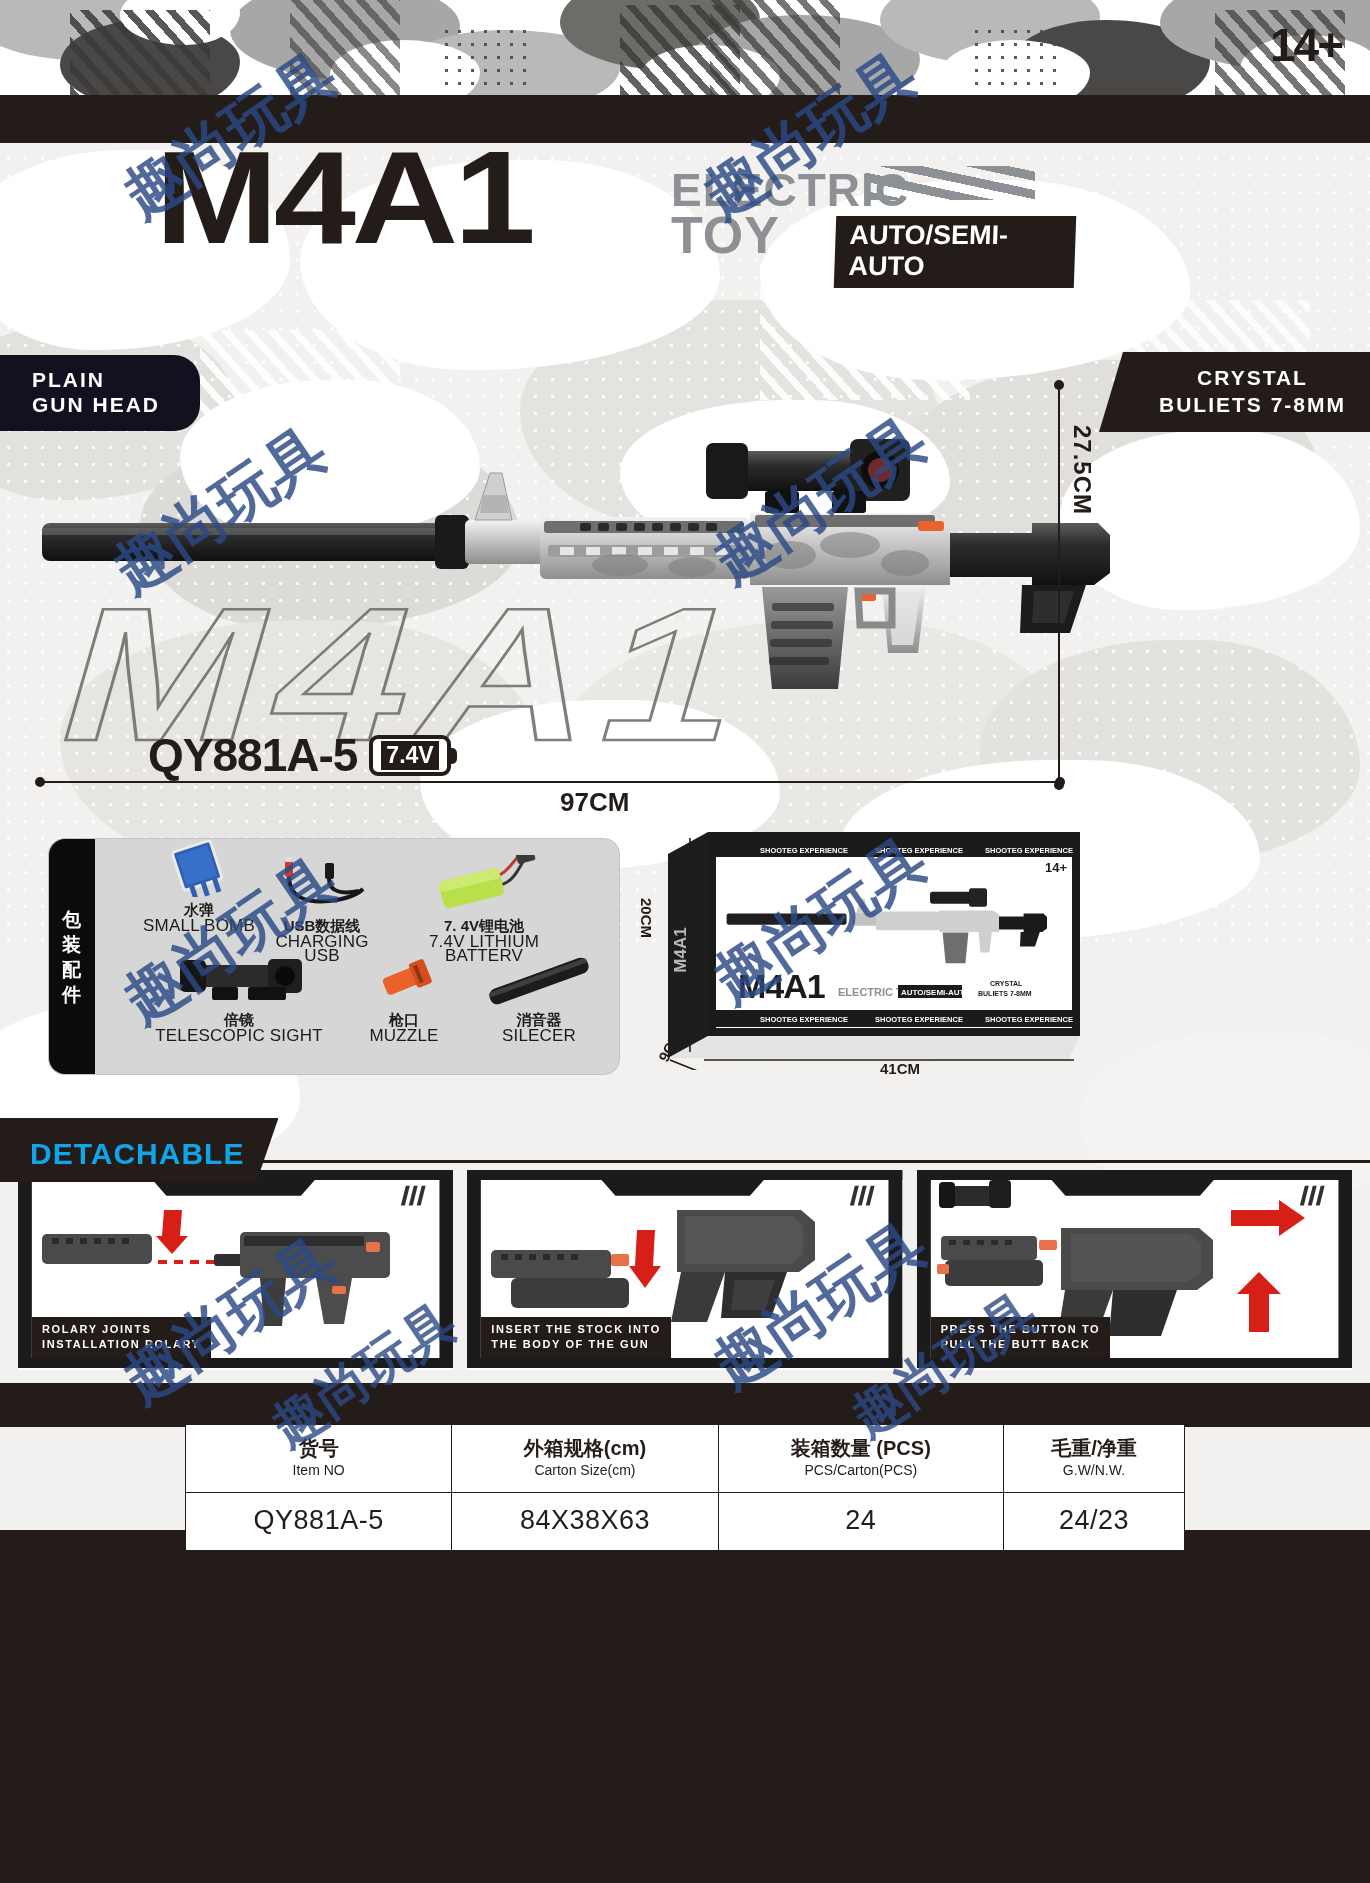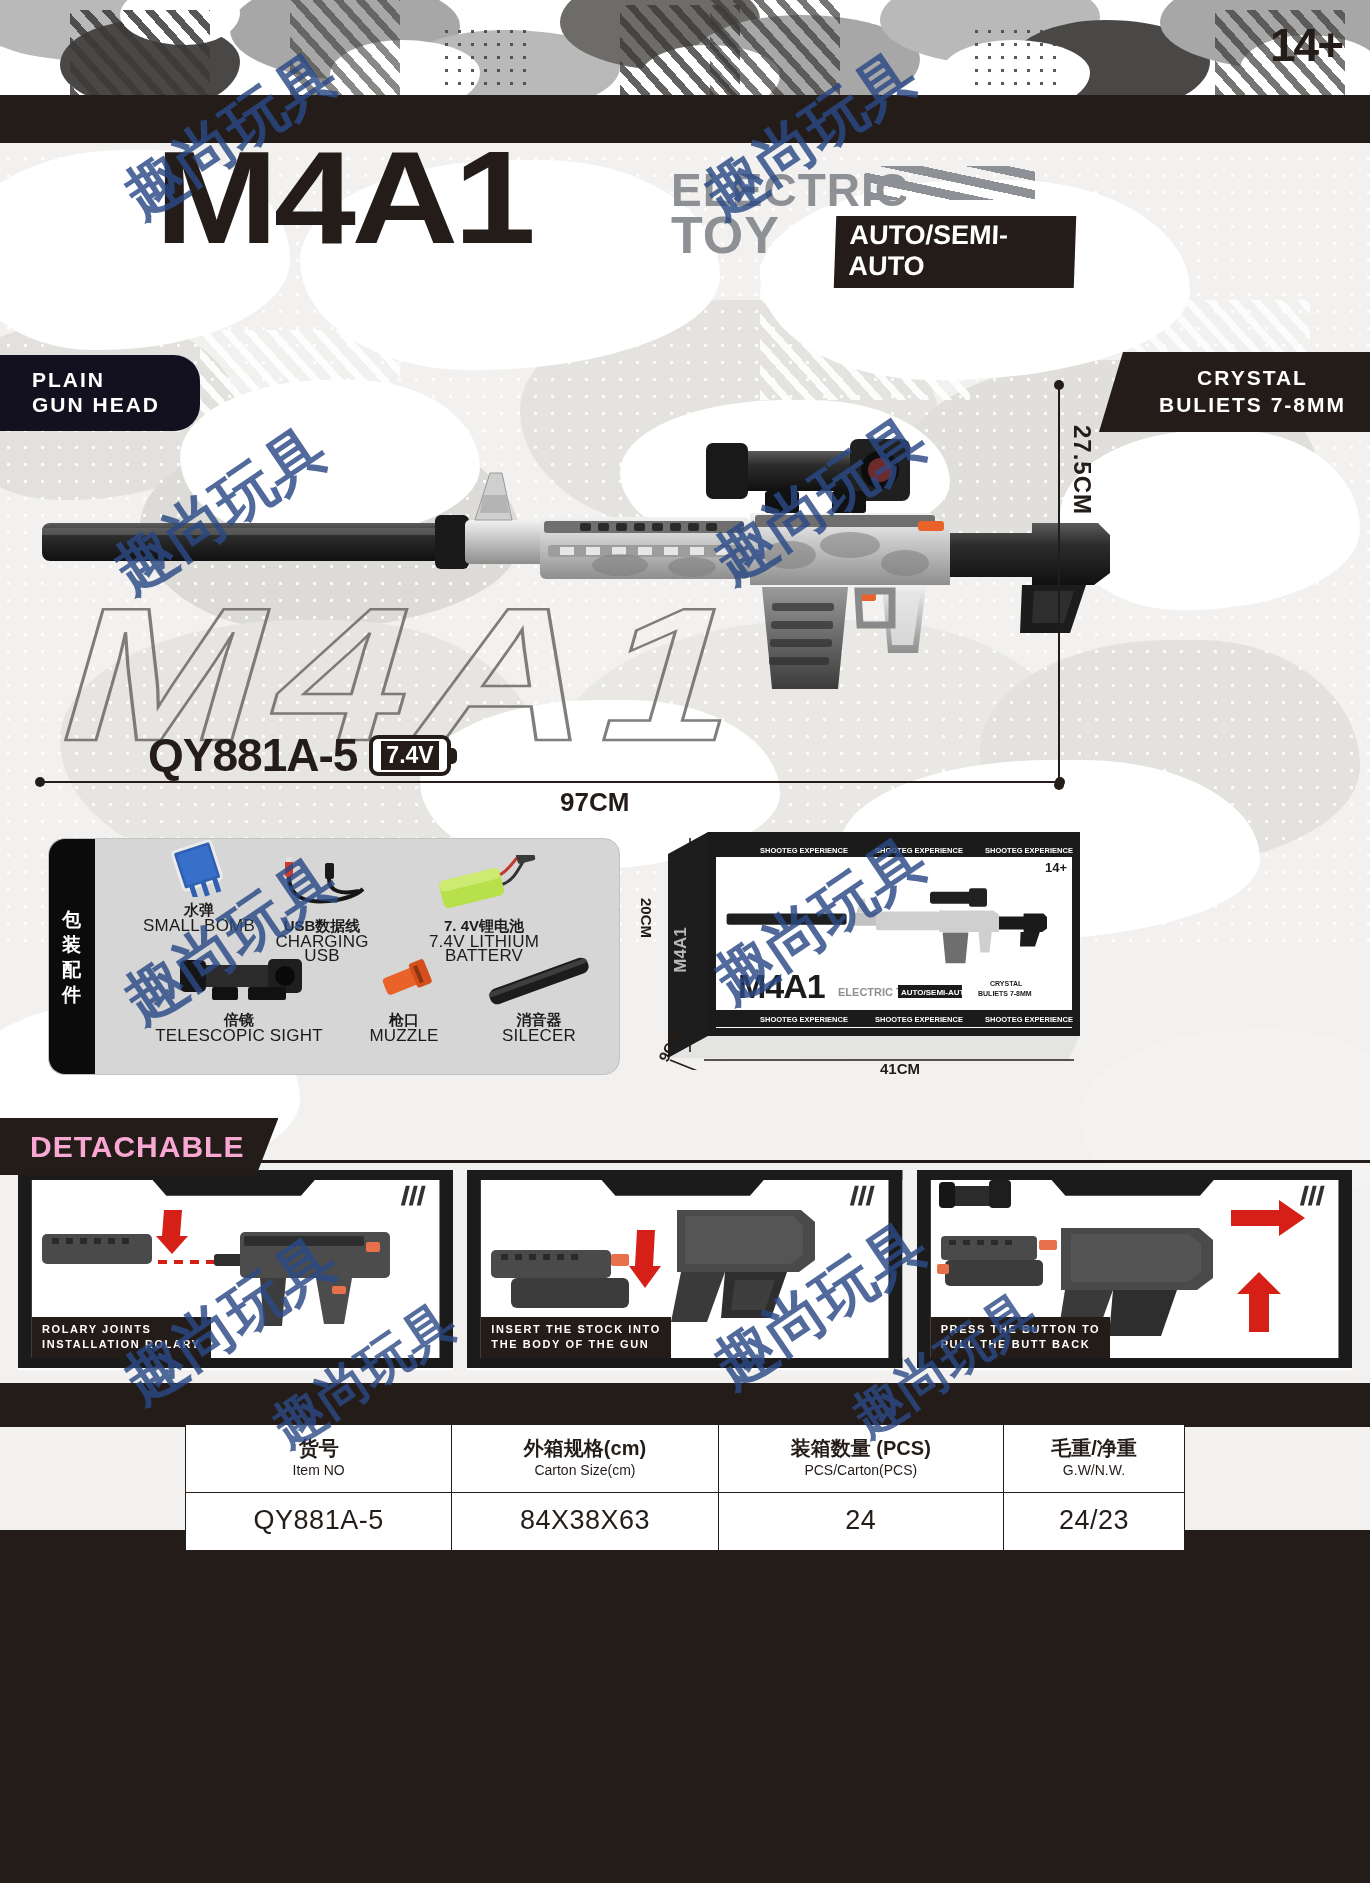--- a/index.html
+++ b/index.html
@@ -97,22 +97,22 @@
      line-height:25px;letter-spacing:1px;}
   .acc-item{position:absolute;text-align:center;}
   .acc-cn{font-size:15px;font-weight:bold;color:#1b1b1b;line-height:18px;}
   .acc-en{font-size:17px;color:#1b1b1b;line-height:14px;letter-spacing:.2px;}
 
   
   .boxwrap{position:absolute;left:660px;top:820px;width:430px;height:250px;z-index:6;}
   .box-dim{position:absolute;font-size:15px;font-weight:bold;color:#241c18;}
 
   
-  .detach{position:absolute;left:0;top:1118px;background:#241c18;color:#f9a8d4;
-    font-size:30px;font-weight:bold;letter-spacing:1px;padding:12px 34px 11px 30px;
+  .detach{position:absolute;left:0;top:1118px;background:#241c18;color:#0ea5e9;
+    font-size:30px;font-weight:bold;letter-spacing:1px;padding:19px 34px 11px 30px;
     clip-path:polygon(0 0,100% 0,calc(100% - 22px) 100%,0 100%);z-index:7;}
   .detach-bar{position:absolute;left:0;top:1160px;width:1370px;height:3px;background:#241c18;z-index:6;}
 
   
   .steps{position:absolute;left:18px;top:1170px;width:1334px;height:200px;z-index:6;
      display:flex;gap:14px;}
   .step{position:relative;flex:1;height:200px;background:#fff;overflow:hidden;}
   .step-frame{position:absolute;inset:0;}
   .step-cap{position:absolute;left:14px;bottom:12px;background:#241c18;color:#fff;
      font-size:11px;font-weight:bold;letter-spacing:1.6px;line-height:15px;

